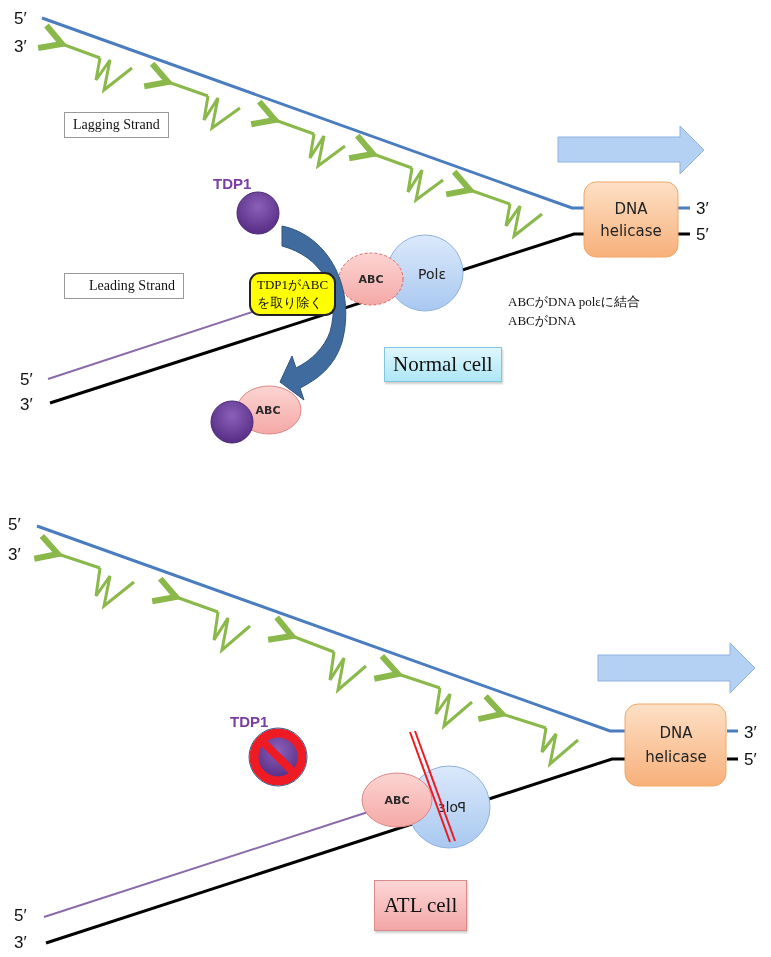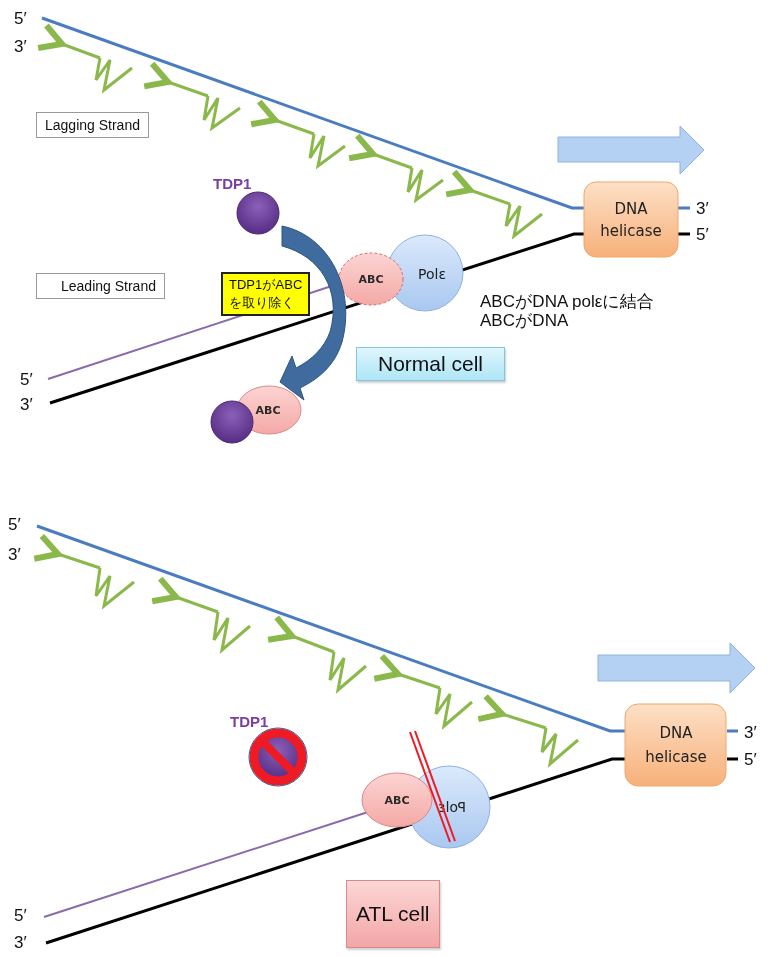--- a/index.html
+++ b/index.html
@@ -3,26 +3,26 @@
   <meta charset="utf-8">
   <style>
     html, body { margin: 0; padding: 0; background: #ffffff; }
     body { width: 771px; height: 957px; position: relative; overflow: hidden; }
     svg { position: absolute; left: 0; top: 0; }
     .lbl { font-family: "Liberation Sans", sans-serif; font-size: 17px; fill: #111; }
     .tdp { font-family: "Liberation Sans", sans-serif; font-size: 15px; font-weight: bold; fill: #7a3fa0; }
     .abc { font-family: "DejaVu Sans", sans-serif; font-size: 11px; font-weight: bold; fill: #2a2a2a; }
     .pol { font-family: "DejaVu Sans", sans-serif; font-size: 14px; fill: #222; }
     .heli { font-family: "DejaVu Sans", sans-serif; font-size: 15px; fill: #222; }
-    .box { position: absolute; font-family: Liberation Sans, sans-serif; color: #111; box-sizing: border-box; }
+    .box { position: absolute; font-family: Liberation Serif, serif; color: #111; box-sizing: border-box; margin-left: 28px; }
     .strand-box { border: 1px solid #999; background: #fff; font-size: 14px; padding: 4px 8px; }
     .yellow-box { background: #ffff00; border: 2px solid #222; font-size: 13px; padding: 2px 6px; line-height: 18px; }
-    .normal-box { background: linear-gradient(#dff6fd, #aee6f6); border: 1px solid #7fc6de; font-size: 21px; padding: 4px 21px; box-shadow: 1px 2px 2px rgba(0,0,0,0.2); }
-    .atl-box { background: linear-gradient(#fcd6d6, #f3a6a6); border: 1px solid #d98a8a; font-size: 21px; padding: 21px 9px; box-shadow: 1px 2px 2px rgba(0,0,0,0.2); }
-    .note { font-size: 17px; line-height: 19px; }
+    .normal-box { background: linear-gradient(#dff6fd, #aee6f6); border: 1px solid #7fc6de; font-size: 21px; padding: 4px 8px; box-shadow: 1px 2px 2px rgba(0,0,0,0.2); }
+    .atl-box { background: linear-gradient(#fcd6d6, #f3a6a6); border: 1px solid #d98a8a; font-size: 21px; padding: 12px 9px; box-shadow: 1px 2px 2px rgba(0,0,0,0.2); }
+    .note { font-size: 13px; line-height: 19px; }
   </style>
 </head>
 <body>
 
 <svg width="771" height="957" viewBox="0 0 771 957">
   <defs>
     <marker id="gh" markerWidth="10" markerHeight="10" refX="2" refY="5" orient="auto">
       <path d="M9,1 L2,5 L9,9" fill="none" stroke="#8ab84a" stroke-width="2"></path>
     </marker>
     <radialGradient id="tdpg" cx="50%" cy="35%" r="60%">
@@ -182,21 +182,21 @@
     </g>
 
     <text class="lbl" x="14" y="921">5′</text>
     <text class="lbl" x="14" y="948">3′</text>
   </g>
 </svg>
 
 <div class="box strand-box" style="left:36px;top:112px;">Lagging Strand</div>
 <div class="box strand-box" style="left:36px;top:273px;padding-left:24px;">Leading Strand</div>
 
-<div class="box yellow-box" style="left:221px;top:272px;">
+<div class="box yellow-box" style="left:221px;top:272px;border-radius:11px;">
   <div>TDP1がABC</div>
   <div>を取り除く</div>
 </div>
 
 <div class="box note" style="left:480px;top:292px;">
   <div>ABCがDNA polεに結合</div>
   <div>ABCがDNA</div>
 </div>
 
 <div class="box normal-box" style="left:356px;top:347px;">Normal cell</div>

